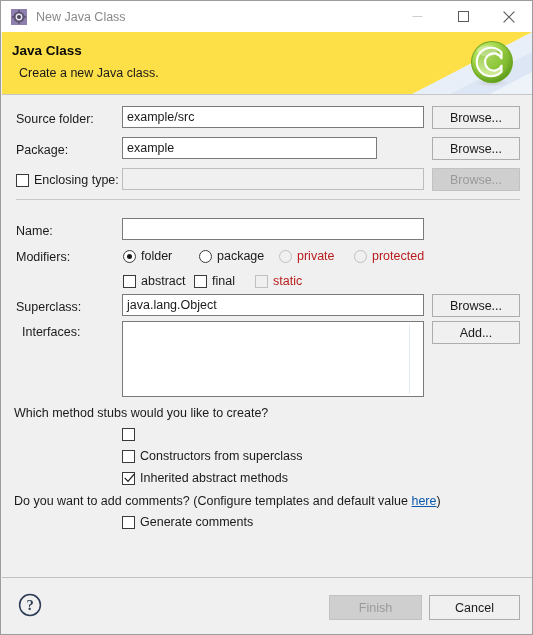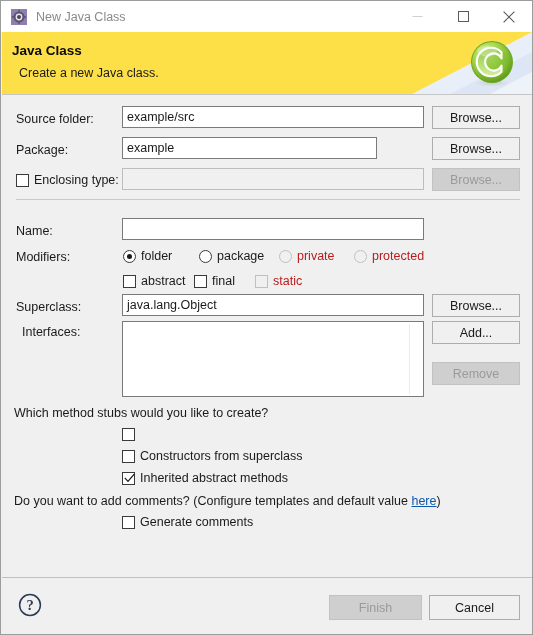--- a/index.html
+++ b/index.html
@@ -362,21 +362,20 @@
 
     <div class="lbl" style="left:14px; top:205px;">Superclass:</div>
     <div class="tfield" style="left:120px; top:199px; width:302px;" placeholder="">java.lang.Object</div>
     <div class="btn plain" style="left:430px; top:199px; width:88px;">Browse...</div>
 
     <div class="lbl" style="left:20px; top:230px;">Interfaces:</div>
     <div class="listbox" style="left:120px; top:226px; width:302px; height:76px;">
       <div class="scrolltrack"></div>
     </div>
     <div class="btn plain" style="left:430px; top:226px; width:88px;">Add...</div>
-    <div class="btn disabled" style="left:430px; top:267px; width:88px;">Remove</div>
 
     <div class="lbl" style="left:12px; top:311px;">Which method stubs would you like to create?</div>
 
     <div class="cb" style="left:120px; top:333px;"></div>
 
     <div class="cb" style="left:120px; top:355px;"></div>
     <div class="lbl" style="left:138px; top:354px;">Constructors from superclass</div>
 
     <div class="cb" style="left:120px; top:377px;">
       <svg class="tick" viewBox="0 0 11 11">

